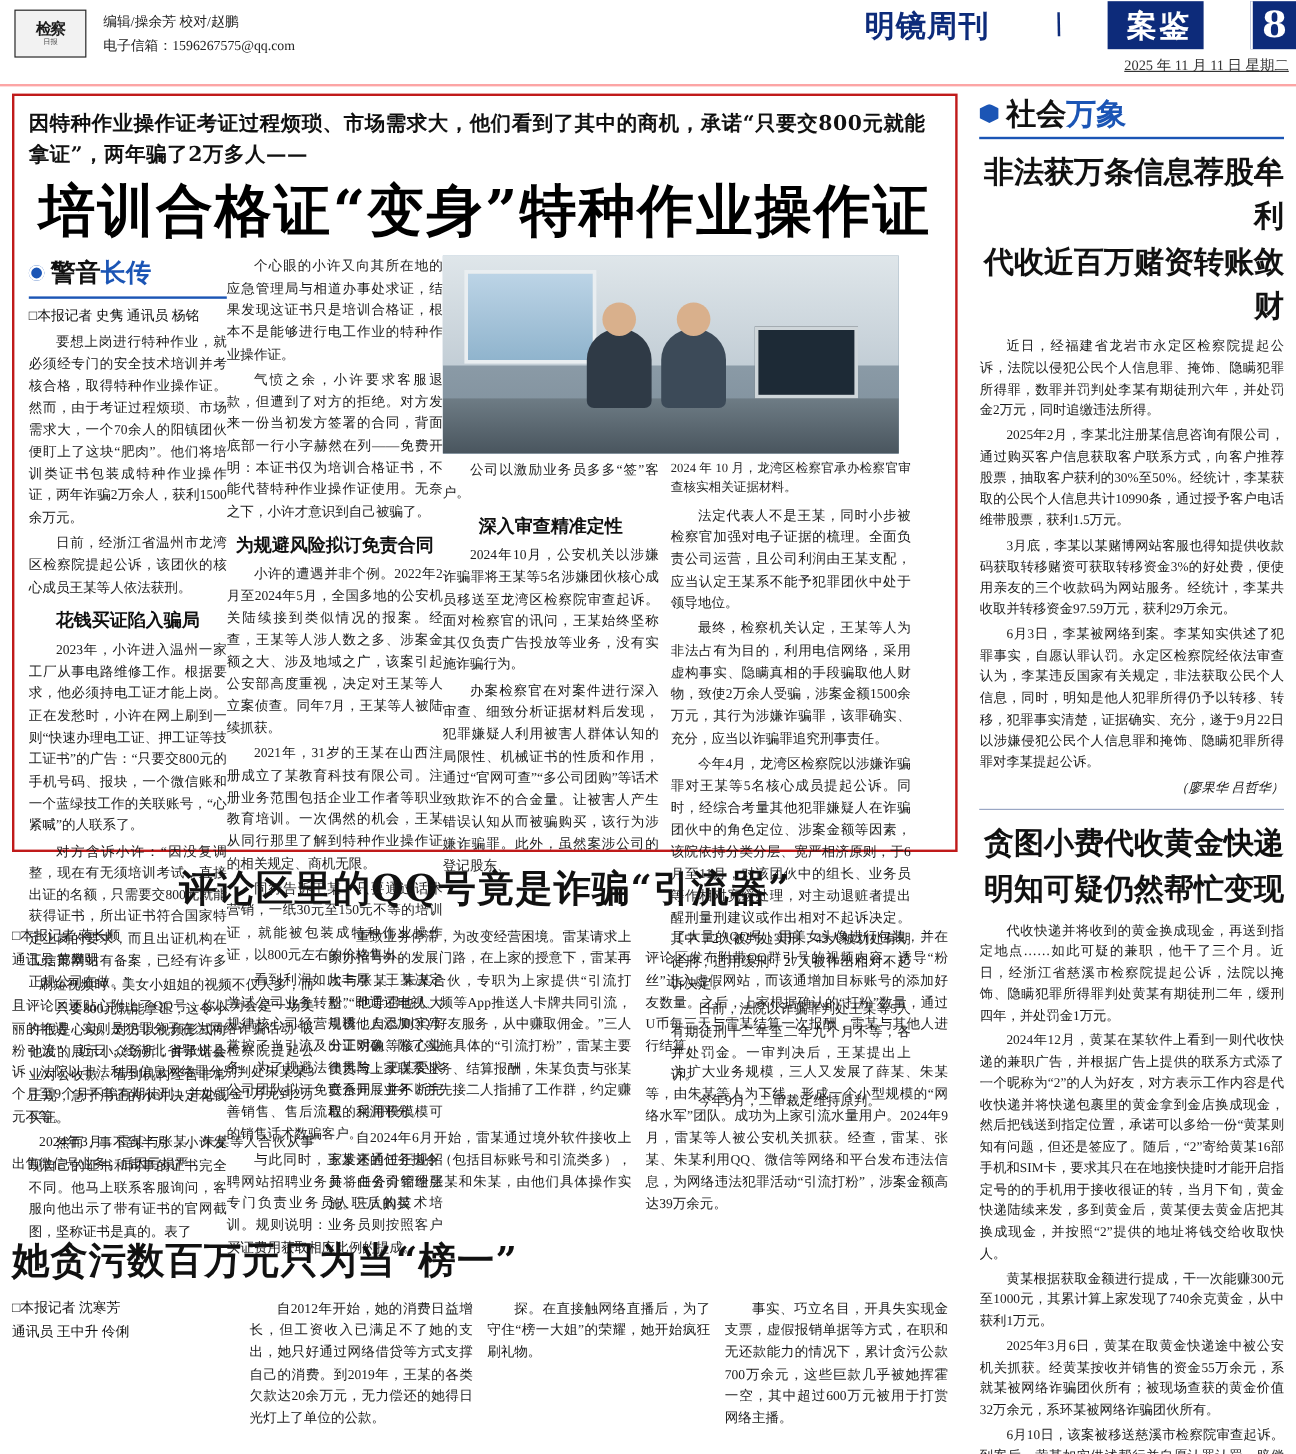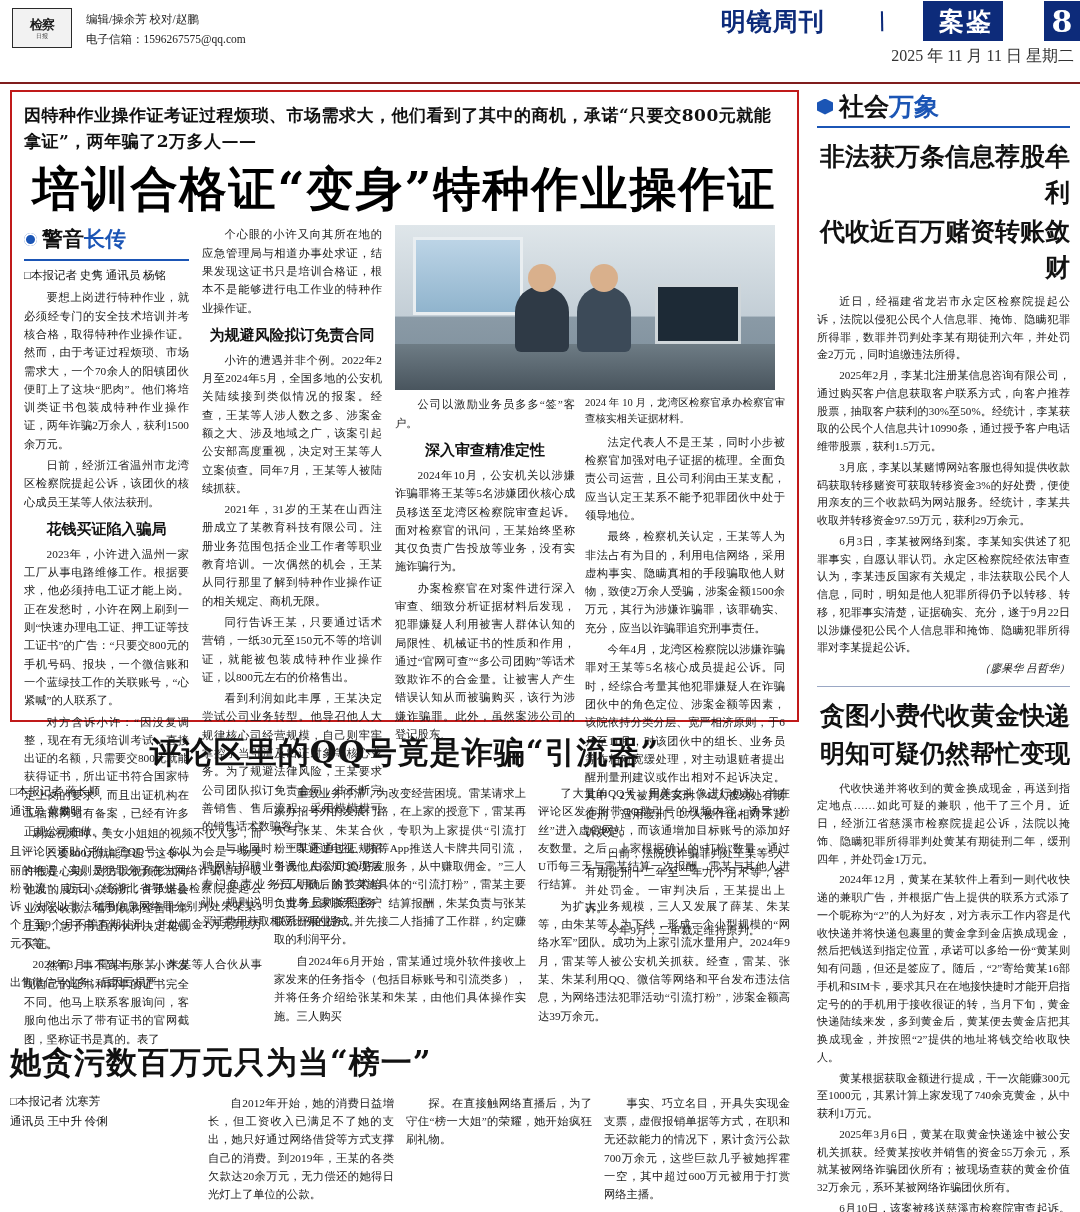--- a/index.html
+++ b/index.html
@@ -8,22 +8,22 @@
     width:1080px; height:1212px;
     background:#ffffff;
     font-family:"Liberation Serif", serif;
     color:#111;
     position:relative;
     overflow:hidden;
   }
   
   .masthead {
     position:relative;
-    height:84px;
-    border-bottom:2px solid #7f1d1d;
+    height:72px;
+    border-bottom:2px solid #fca5a5;
     display:flex;
     align-items:flex-start;
   }
   .logo-box {
     width:60px; height:40px;
     margin:8px 0 0 12px;
     border:1px solid #2a2a2a;
     background:#f2f2f2;
     display:flex; flex-direction:column;
     align-items:center; justify-content:center;
@@ -71,22 +71,22 @@
   }
   .mh-pagenum {
     background:#0d2b7a; color:#fff;
     height:40px; width:38px;
     display:flex; align-items:center; justify-content:center;
     font-size:30px; font-weight:bold;
     font-family:"DejaVu Serif", serif;
     border-left:2px solid #fff;
   }
   .mh-date {
-    font-size:16px; color:#333;
-    margin-top:4px; padding-right:6px;
+    font-size:12px; color:#333;
+    margin-top:4px; padding-right:6px;text-decoration:underline;
   }
 
   
   .page {
     display:flex;
     padding:6px 10px 0 10px;
     height:1138px;
   }
   .col-main { width:790px; }
   .col-side { width:262px; margin-left:10px; padding-left:8px; }
@@ -106,21 +106,21 @@
   }
   .headline {
     font-size:47px; font-weight:bold;
     font-family:"DejaVu Serif", serif;
     letter-spacing:2px;
     margin:8px 0 10px 0;
     line-height:1.12;
     text-align:center;
     color:#000;
   }
-  .lead-grid { display:flex; gap:13px; }
+  .lead-grid { display:flex; gap:0; }
   .lead-c1 { width:165px; }
   .lead-c2 { width:180px; }
 
   .warn-badge { display:flex; align-items:center; margin-bottom:6px; }
   .warn-dot {
     width:13px;height:13px;border-radius:50%;
     background:#1b55b5; margin-right:5px;
     box-shadow:inset 0 0 0 2px #fff;
   }
   .warn-t1 { font-size:21px;font-weight:bold;color:#111;font-family:"DejaVu Serif",serif; }
@@ -270,20 +270,21 @@
           <p class="body">日前，经浙江省温州市龙湾区检察院提起公诉，该团伙的核心成员王某等人依法获刑。</p>
           <div class="sub-h">花钱买证陷入骗局</div>
           <p class="body">2023年，小许进入温州一家工厂从事电路维修工作。根据要求，他必须持电工证才能上岗。正在发愁时，小许在网上刷到一则“快速办理电工证、押工证等技工证书”的广告：“只要交800元的手机号码、报块，一个微信账和一个蓝绿技工作的关联账号，“心紧喊”的人联系了。</p>
           <p class="body">对方含诉小许：“因没复调整，现在有无须培训考试，直接出证的名额，只需要交800元就能获得证书，所出证书符合国家特定上岗的要求，而且出证机构在工信部网站有备案，已经有许多正规公司在做。”</p>
           <p class="body">只要800元就能拿证，这令小许很是心动。对方以视频形式向他发的展示小众场所，并承诺会业对公收款。看到机构经营非常正规，急于用证的小许决定花钱买证。</p>
           <p class="body">然而，事不到半月，小许发现自己的证书和同事的证书完全不同。他马上联系客服询问，客服向他出示了带有证书的官网截图，坚称证书是真的。表了</p>
         </div>
 
         <div class="lead-c2">
           <p class="body">个心眼的小许又向其所在地的应急管理局与相道办事处求证，结果发现这证书只是培训合格证，根本不是能够进行电工作业的特种作业操作证。</p>
+          <p class="body">气愤之余，小许要求客服退款，但遭到了对方的拒绝。对方发来一份当初发方签署的合同，背面底部一行小字赫然在列——免费开明：本证书仅为培训合格证书，不能代替特种作业操作证使用。无奈之下，小许才意识到自己被骗了。</p>
           <div class="sub-h">为规避风险拟订免责合同</div>
           <p class="body">小许的遭遇并非个例。2022年2月至2024年5月，全国多地的公安机关陆续接到类似情况的报案。经查，王某等人涉人数之多、涉案金额之大、涉及地域之广，该案引起公安部高度重视，决定对王某等人立案侦查。同年7月，王某等人被陆续抓获。</p>
           <p class="body">2021年，31岁的王某在山西注册成立了某教育科技有限公司。注册业务范围包括企业工作者等职业教育培训。一次偶然的机会，王某从同行那里了解到特种作业操作证的相关规定、商机无限。</p>
           <p class="body">同行告诉王某，只要通过话术营销，一纸30元至150元不等的培训证，就能被包装成特种作业操作证，以800元左右的价格售出。</p>
           <p class="body">看到利润如此丰厚，王某决定尝试公司业务转型。他导召他人大规律核心司经营规模，自己则牢牢掌控了当引流及出证对象等核心业务。为了规避法律风险，王某要求公司团队拟订免责合同，并不断完善销售、售后流程，采用模模模可的销售话术数骗客户。</p>
           <p class="body">与此同时，王某还通过正规招聘网站招聘业务员，由公司管理层专门负责业务员人职后的技术培训。规则说明：业务员则按照客户买证费用获取相应比例的提成。</p>
         </div>
 
         <div style="width:390px;">
           <div style="display:flex;gap:10px;">

